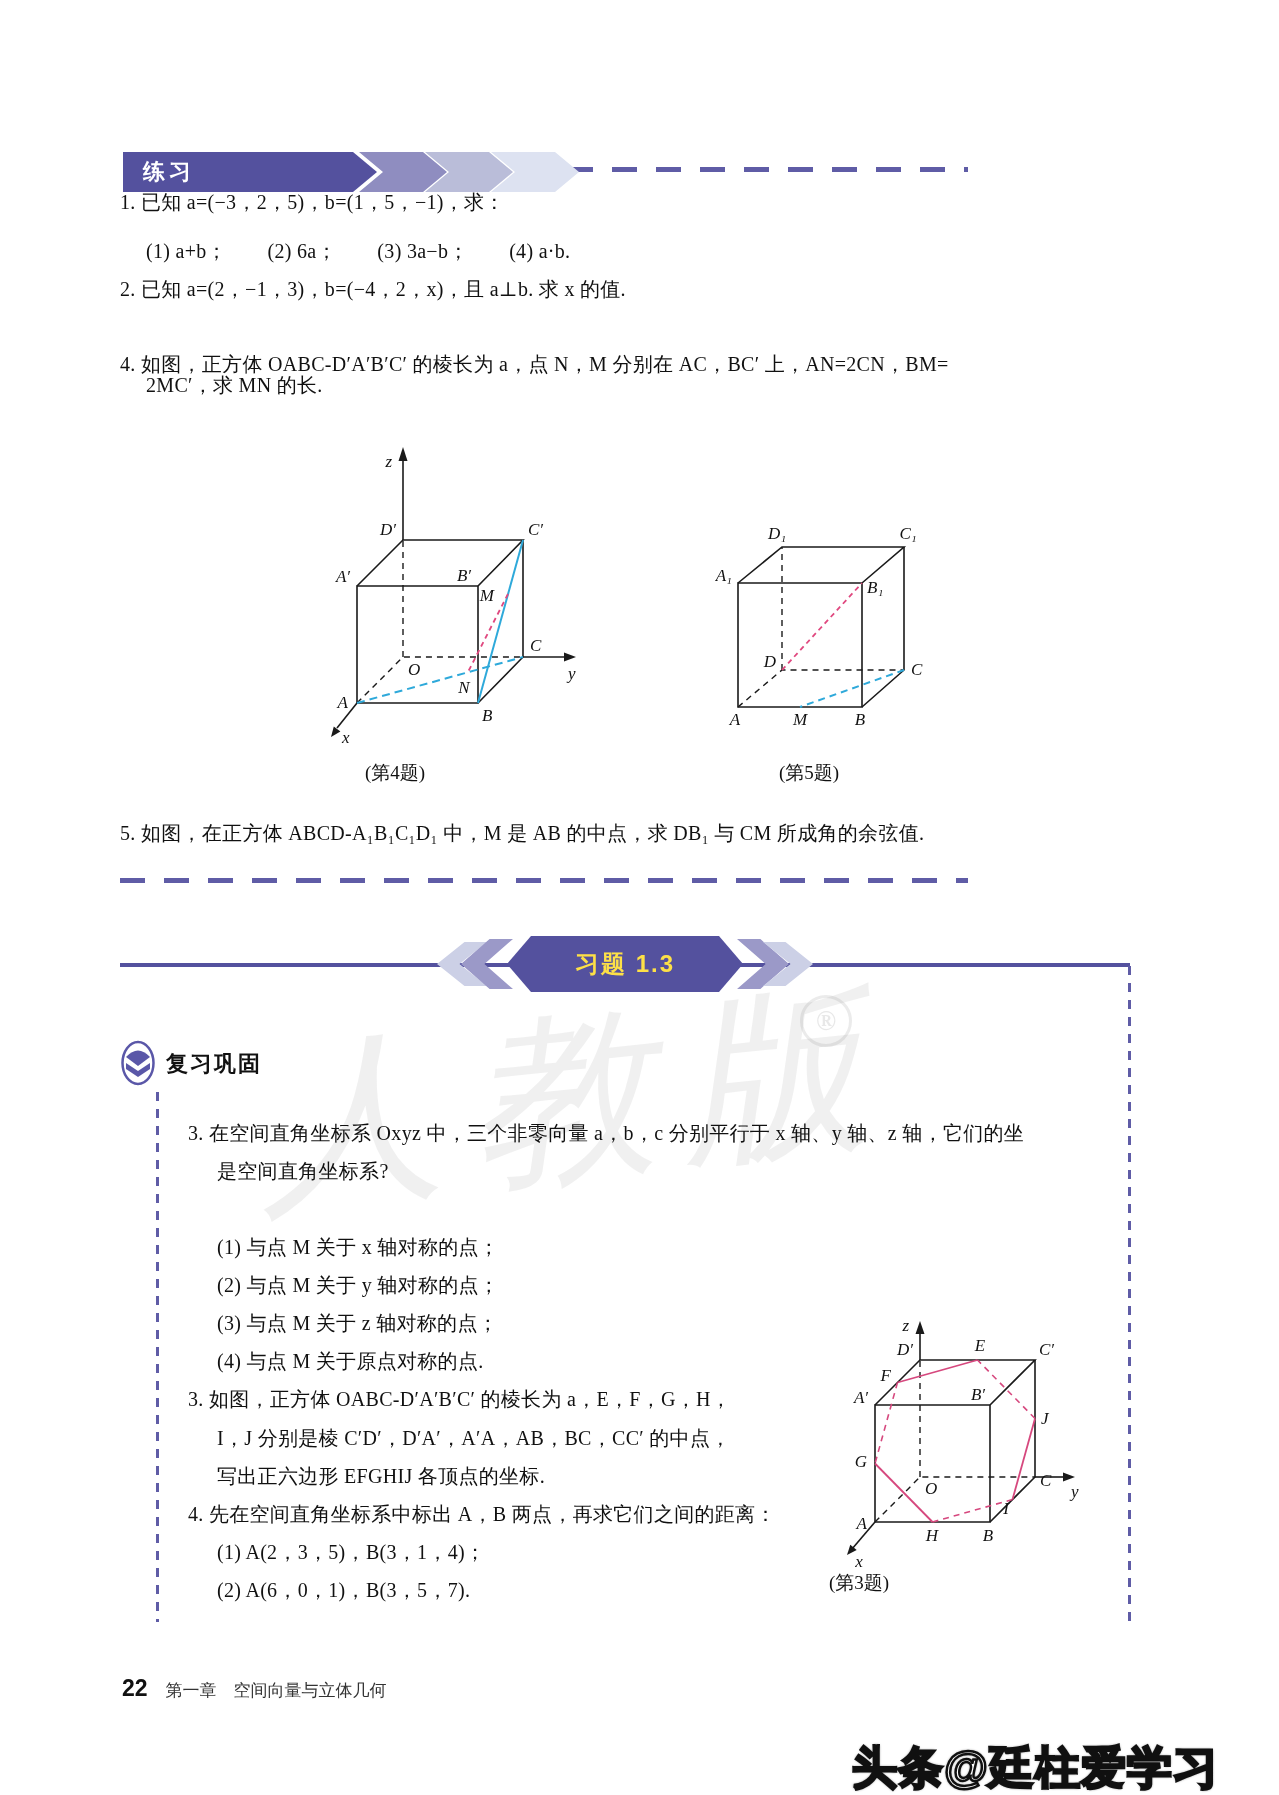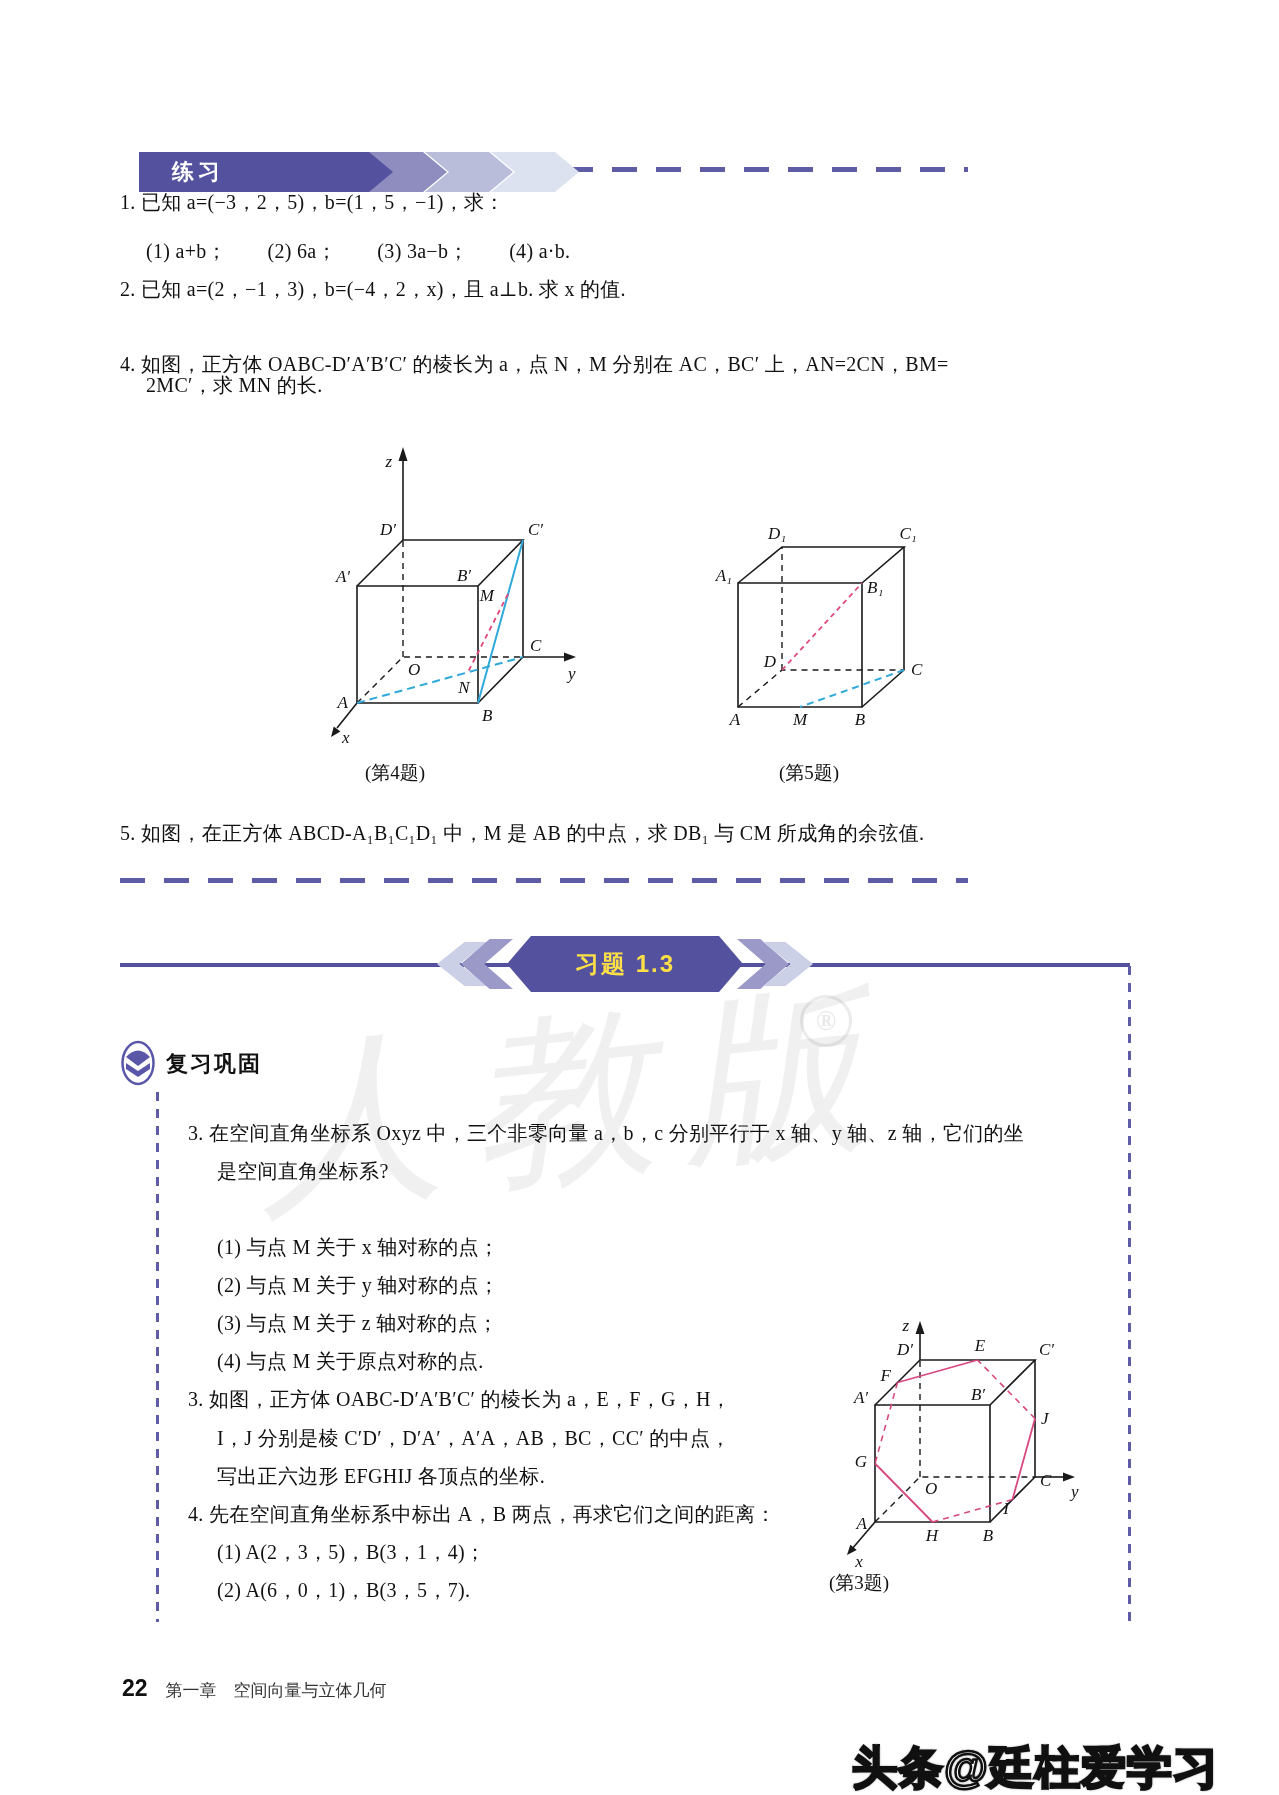--- a/index.html
+++ b/index.html
@@ -4,23 +4,23 @@
 <style>
   html,body{margin:0;padding:0;background:#888;}
   .page{position:relative;width:1279px;height:1795px;background:#ffffff;margin:0 auto;
         overflow:hidden;font-family:"Liberation Serif","DejaVu Serif",serif;color:#111;}
   .abs{position:absolute;}
   .line{position:absolute;font-size:20px;white-space:nowrap;z-index:2;letter-spacing:.3px;}
   .cap{position:absolute;font-size:19px;text-align:center;z-index:2;}
   
   .banner{position:absolute;left:123px;top:152px;width:430px;height:40px;z-index:3;}
   .bn{position:absolute;top:0;height:40px;}
-  .bn1{left:16px;width:254px;background:#54519e;z-index:4;
+  .bn1{left:0;width:254px;background:#54519e;z-index:4;
        clip-path:polygon(0 0,calc(100% - 24px) 0,100% 50%,calc(100% - 24px) 100%,0 100%);
-       color:#fff;font-size:22px;font-weight:bold;line-height:40px;padding-left:33px;box-sizing:border-box;
+       color:#fff;font-size:22px;font-weight:bold;line-height:40px;padding-left:20px;box-sizing:border-box;
        font-family:"Liberation Sans","DejaVu Sans",sans-serif;letter-spacing:4px;}
   .chev{clip-path:polygon(0 0,calc(100% - 24px) 0,100% 50%,calc(100% - 24px) 100%,0 100%,24px 50%);}
   .bn2{left:236px;width:88px;background:#8f8dc0;z-index:3;}
   .bn3{left:302px;width:88px;background:#babdd9;z-index:2;}
   .bn4{left:368px;width:88px;background:#dde2f1;z-index:1;}
   
   .h-dash{position:absolute;height:5px;z-index:2;
           background:repeating-linear-gradient(90deg,#5f5ca6 0 25px,transparent 25px 44px);}
   .v-dash{position:absolute;width:3px;z-index:2;
           background:repeating-linear-gradient(180deg,#5f5ca6 0 9px,transparent 9px 17px);}

